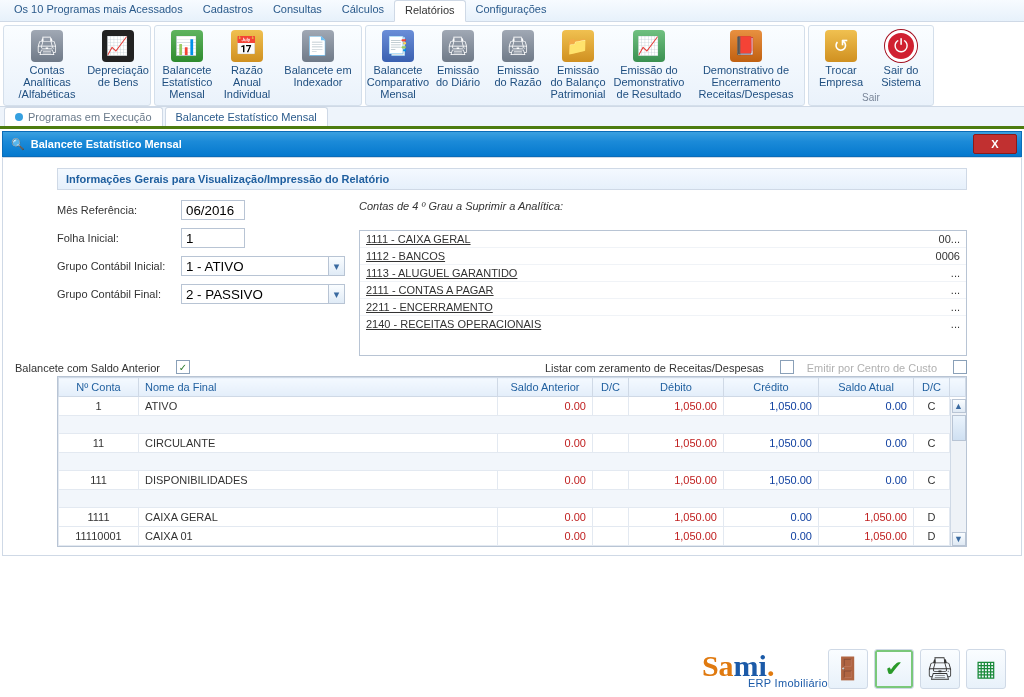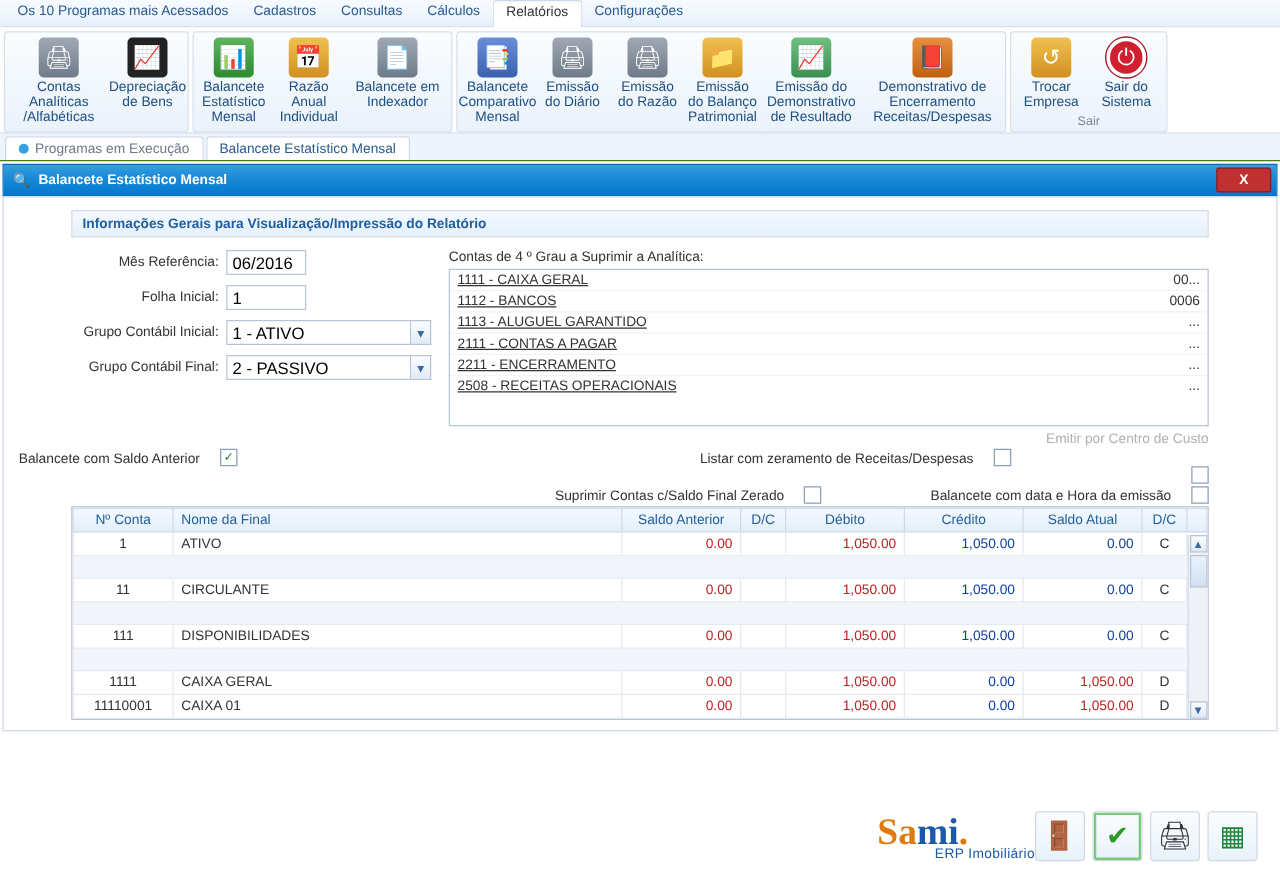--- a/index.html
+++ b/index.html
@@ -76,21 +76,21 @@
   .ic4{background:linear-gradient(#f0c050,#d09020);}
   .ic5{background:linear-gradient(#a0a8b4,#6f7a88);}
   .ic6{background:linear-gradient(#6a8ed8,#3a60b0);}
   .ic7{background:linear-gradient(#70c080,#3a9050);}
   .ic8{background:linear-gradient(#e89040,#c06010);}
   .ic9{background:#d02030;border-radius:50%;box-shadow:inset 0 0 0 3px #fff, 0 0 0 1px #a01020;}
 
   
   .doctabs {
     display:flex;
-    border-bottom:1px solid #4d7c0f;
+    border-bottom:3px solid #4d7c0f;
     background:#eef4fb;
     height:22px;
     align-items:flex-end;
     padding-left:4px;
   }
   .doctab {
     border:1px solid #cfd9e6;
     background:#fff;
     padding:3px 10px;
     border-bottom:none;
@@ -137,45 +137,45 @@
     margin:0 42px 10px 42px;
   }
 
   .form-area{
     display:flex;
     margin:0 42px;
     gap:14px;
   }
   .form-left{flex:0 0 280px;}
   .form-row{display:flex;align-items:center;margin-bottom:8px;}
-  .form-row label{flex:0 0 118px;text-align:right;margin-right:6px;color:#333;}
+  .form-row label{flex:0 0 118px;margin-right:6px;color:#333;}
   .form-row .inp{
     border:1px solid #b8c4d4;background:#fff;padding:2px 4px;height:20px;
   }
   .inp.small{width:64px;}
   .inp.med{width:148px;}
   .combo{display:flex;}
   .combo .arrow{border:1px solid #b8c4d4;border-left:none;width:16px;height:20px;
     background:linear-gradient(#fafdff,#e0ebf6);display:flex;align-items:center;justify-content:center;color:#3a6aa0;}
   .accounts-box{flex:1;}
-  .accounts-title{margin-bottom:3px;color:#333;}
+  .accounts-title{margin-bottom:18px;color:#333;font-style:italic;}
   .accounts-list{
     border:1px solid #b8c4d4;background:#fff;height:126px;overflow:hidden;
   }
   .acct-row{display:flex;padding:2px 6px;border-bottom:1px solid #f0f3f7;}
   .acct-row:last-child{border-bottom:none;}
   .acct-name{flex:1;text-decoration:underline;}
   .acct-code{width:40px;text-align:right;color:#333;}
 
   .checks-bar{
     display:flex;justify-content:space-between;margin:4px 42px 2px 0;align-items:center;
   }
   .check{display:flex;align-items:flex-end;gap:16px;}
   .chkbox{width:14px;height:14px;border:1px solid #8aa0b8;background:#fff;display:inline-flex;align-items:center;justify-content:center;font-size:10px;color:#2a7a2a;}
-  .greyed{color:#b0b0b0;flex-direction:column;}
+  .greyed{color:#b0b0b0;}
   .checks-mid{display:flex;gap:30px;margin-left:342px;}
   .checks-bar2{display:flex;justify-content:space-between;margin:0 42px 2px 0;align-items:center;}
   .checks-bar2 .checks-mid{margin-left:342px;}
 
   
   .grid-wrap{margin:2px 42px 0 42px;border:1px solid #b8c4d4;position:relative;}
   table.grid{width:100%;border-collapse:collapse;table-layout:fixed;padding-left:45px;}
   .grid th{
     background:linear-gradient(#f4f9ff,#e3eefa);
     border:1px solid #cfd9e6;padding:3px 6px;font-weight:normal;color:#1f5f9f;text-align:left;
@@ -353,53 +353,40 @@
           </div>
           <div class="acct-row">
             <span class="acct-name">2111 - CONTAS A PAGAR</span>
             <span class="acct-code">...</span>
           </div>
           <div class="acct-row">
             <span class="acct-name">2211 - ENCERRAMENTO</span>
             <span class="acct-code">...</span>
           </div>
           <div class="acct-row">
-            <span class="acct-name">2508 - RECEITAS OPERACIONAIS</span>
+            <span class="acct-name">2140 - RECEITAS OPERACIONAIS</span>
             <span class="acct-code">...</span>
           </div>
         </div>
     </div>
   </div>
 
   <div class="checks-bar">
     <div class="check">
       <span>Balancete com Saldo Anterior</span>
       <span class="chkbox">✓</span>
     </div>
     <div class="checks-mid">
       <div class="check">
         <span>Listar com zeramento de Receitas/Despesas</span>
         <span class="chkbox"></span>
       </div>
     </div>
     <div class="check greyed">
       <span>Emitir por Centro de Custo</span>
-      <span class="chkbox"></span>
-    </div>
-  </div>
-  <div class="checks-bar2">
-    <div></div>
-    <div class="checks-mid">
-      <div class="check">
-        <span>Suprimir Contas c/Saldo Final Zerado</span>
-        <span class="chkbox"></span>
-      </div>
-    </div>
-    <div class="check">
-      <span>Balancete com data e Hora da emissão</span>
       <span class="chkbox"></span>
     </div>
   </div>
 
   <div class="grid-wrap">
     <table class="grid">
       <colgroup>
         <col style="width:80px">
           <col>
           <col style="width:95px">

